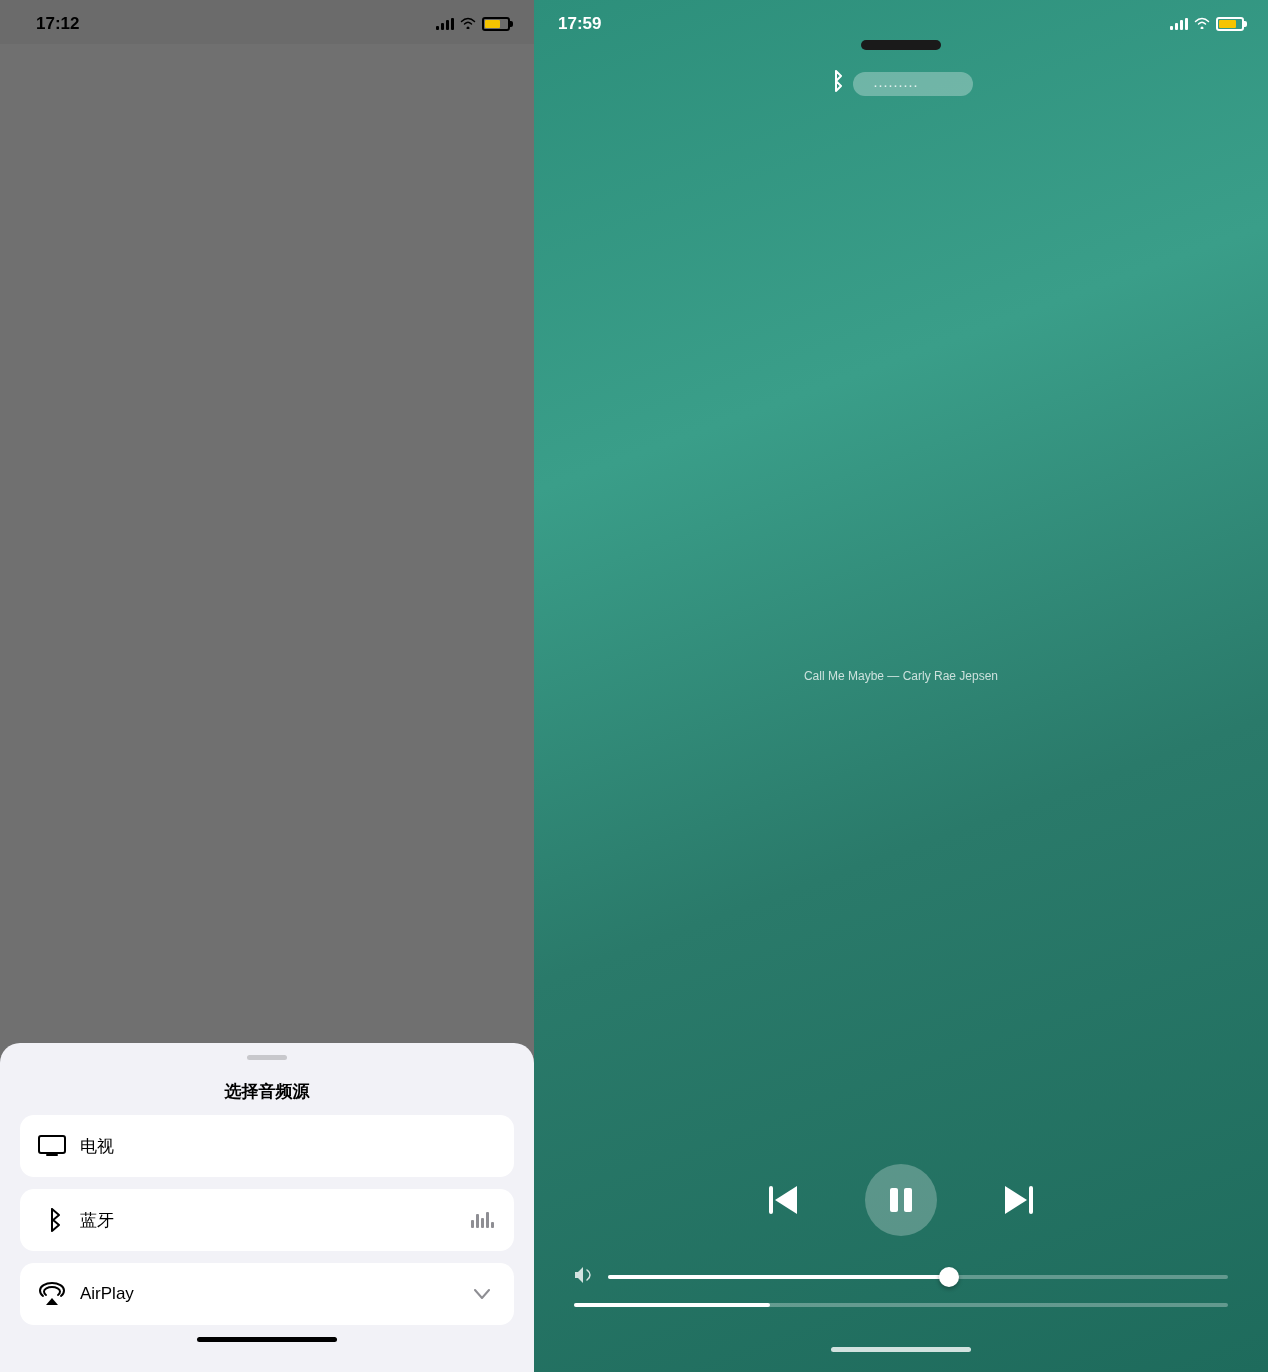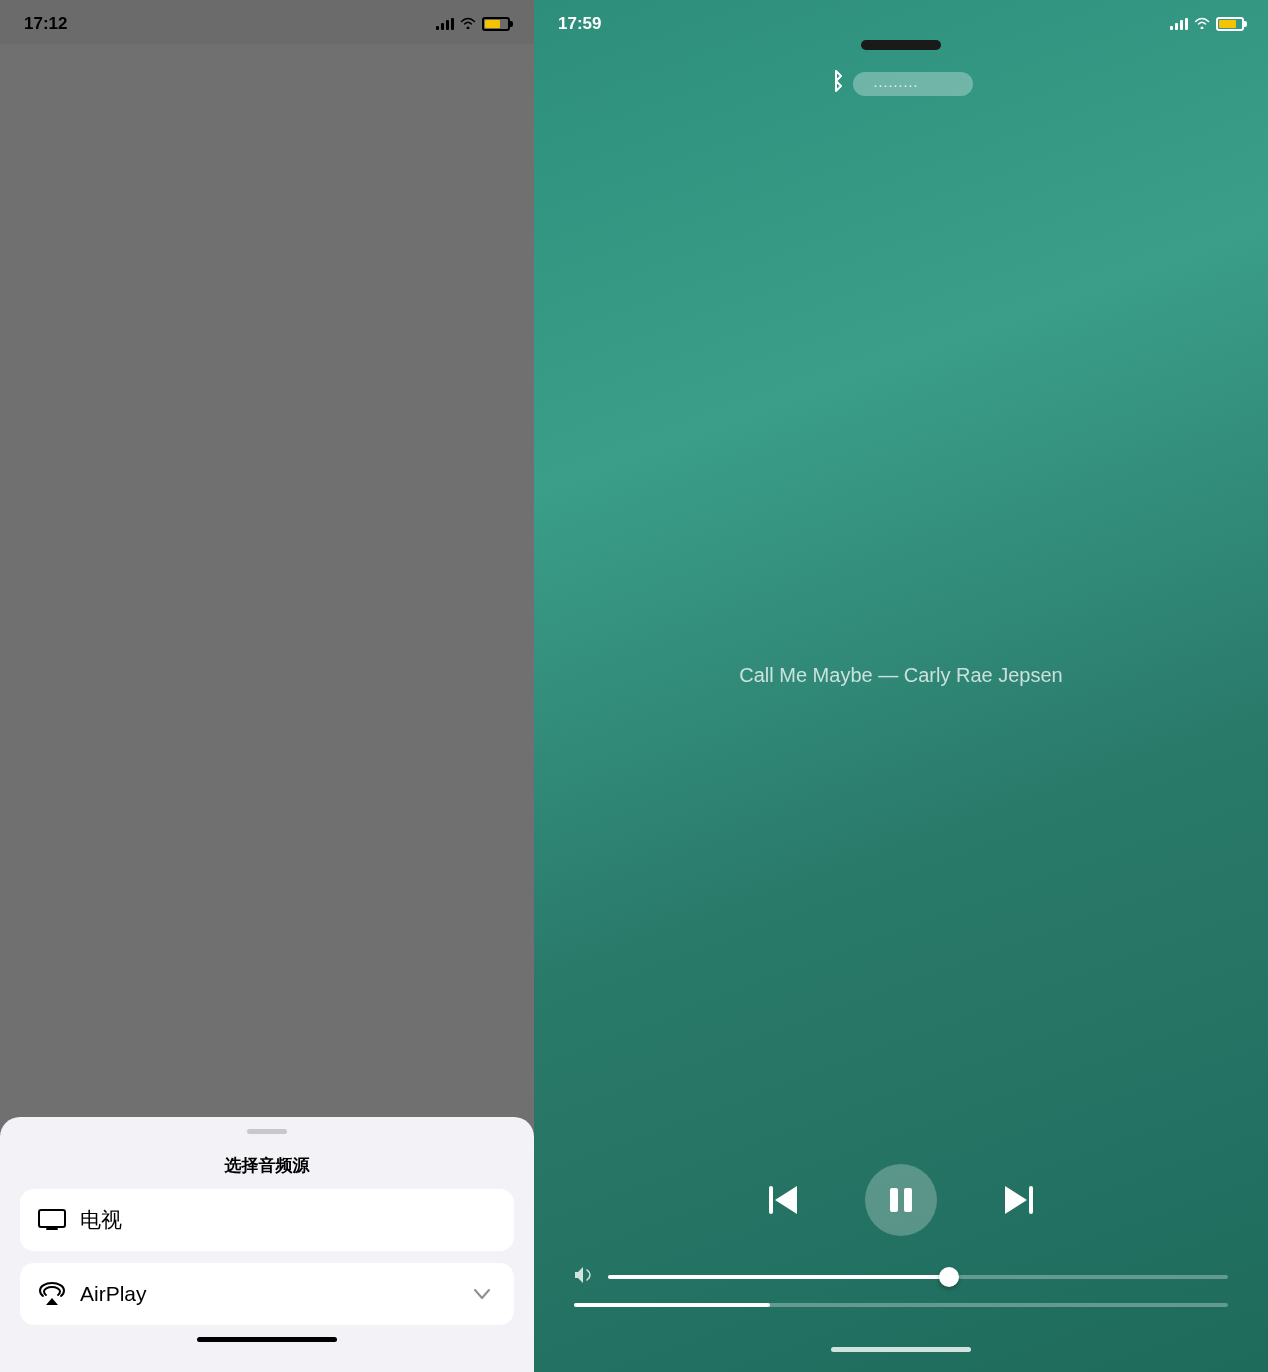--- a/index.html
+++ b/index.html
@@ -19,21 +19,21 @@
       background: #6b6b6b;
       position: relative;
       display: flex;
       flex-direction: column;
     }
 
     .left-status-bar {
       display: flex;
       align-items: center;
       justify-content: space-between;
-      padding: 14px 24px 10px 24px;
+      padding: 14px 24px 10px 36px;
       color: #000;
     }
 
     .status-time {
       font-size: 17px;
       font-weight: 600;
       color: #000;
     }
 
     .status-icons {
@@ -138,21 +138,21 @@
       width: 28px;
       height: 28px;
       display: flex;
       align-items: center;
       justify-content: center;
       margin-right: 14px;
       flex-shrink: 0;
     }
 
     .audio-option-label {
-      font-size: 21px;
+      font-size: 17px;
       color: #000;
       flex: 1;
     }
 
     .audio-option-action {
       width: 28px;
       height: 28px;
       display: flex;
       align-items: center;
       justify-content: center;
@@ -299,21 +299,21 @@
       font-size: 46px;
       font-weight: 700;
       color: #fff;
       text-align: center;
       line-height: 1.15;
       margin-bottom: 20px;
       letter-spacing: -0.5px;
     }
 
     .lyric-song-info {
-      font-size: 20px;
+      font-size: 12px;
       color: rgba(255,255,255,0.75);
       text-align: center;
     }
 
     
     .controls-section {
       width: 100%;
       padding: 0 40px;
       margin-bottom: 20px;
     }
@@ -478,20 +478,37 @@
     <div class="audio-option">
       <div class="audio-option-icon tv-icon">
         <svg width="28" height="22" viewBox="0 0 28 22" fill="none">
           <rect x="1" y="1" width="26" height="17" rx="2" stroke="#000" stroke-width="2" fill="none"></rect>
           <path d="M9 20h10" stroke="#000" stroke-width="2" stroke-linecap="round"></path>
         </svg>
       </div>
       <span class="audio-option-label">电视</span>
     </div>
 
+    <div class="audio-option">
+      <div class="audio-option-icon bt-icon">
+        <svg width="18" height="26" viewBox="0 0 18 26" fill="#000">
+          <path d="M9 2v22M9 2l7 6-7 6M9 24l7-6-7-6" stroke="#000" stroke-width="2" stroke-linecap="round" stroke-linejoin="round" fill="none"></path>
+        </svg>
+      </div>
+      <span class="audio-option-label">蓝牙</span>
+      <div class="audio-option-action">
+        <div class="eq-icon">
+          <div class="eq-bar" style="height:8px;"></div>
+          <div class="eq-bar" style="height:14px;"></div>
+          <div class="eq-bar" style="height:10px;"></div>
+          <div class="eq-bar" style="height:16px;"></div>
+          <div class="eq-bar" style="height:6px;"></div>
+        </div>
+      </div>
+    </div>
 
     <div class="audio-option">
       <div class="audio-option-icon airplay-icon">
         <svg width="26" height="24" viewBox="0 0 26 24" fill="none">
           <path d="M13 16l-6 7h12l-6-7z" fill="#000"></path>
           <path d="M4 14C2 12.5 1 10.5 1 8.5C1 4.4 6.5 1 13 1s12 3.4 12 7.5c0 2-1 4-3 5.5" stroke="#000" stroke-width="2" stroke-linecap="round" fill="none"></path>
           <path d="M7 13c-1.3-.9-2-2.2-2-3.5C5 7 8.7 5 13 5s8 2 8 4.5c0 1.3-.7 2.6-2 3.5" stroke="#000" stroke-width="2" stroke-linecap="round" fill="none"></path>
         </svg>
       </div>
       <span class="audio-option-label">AirPlay</span>

